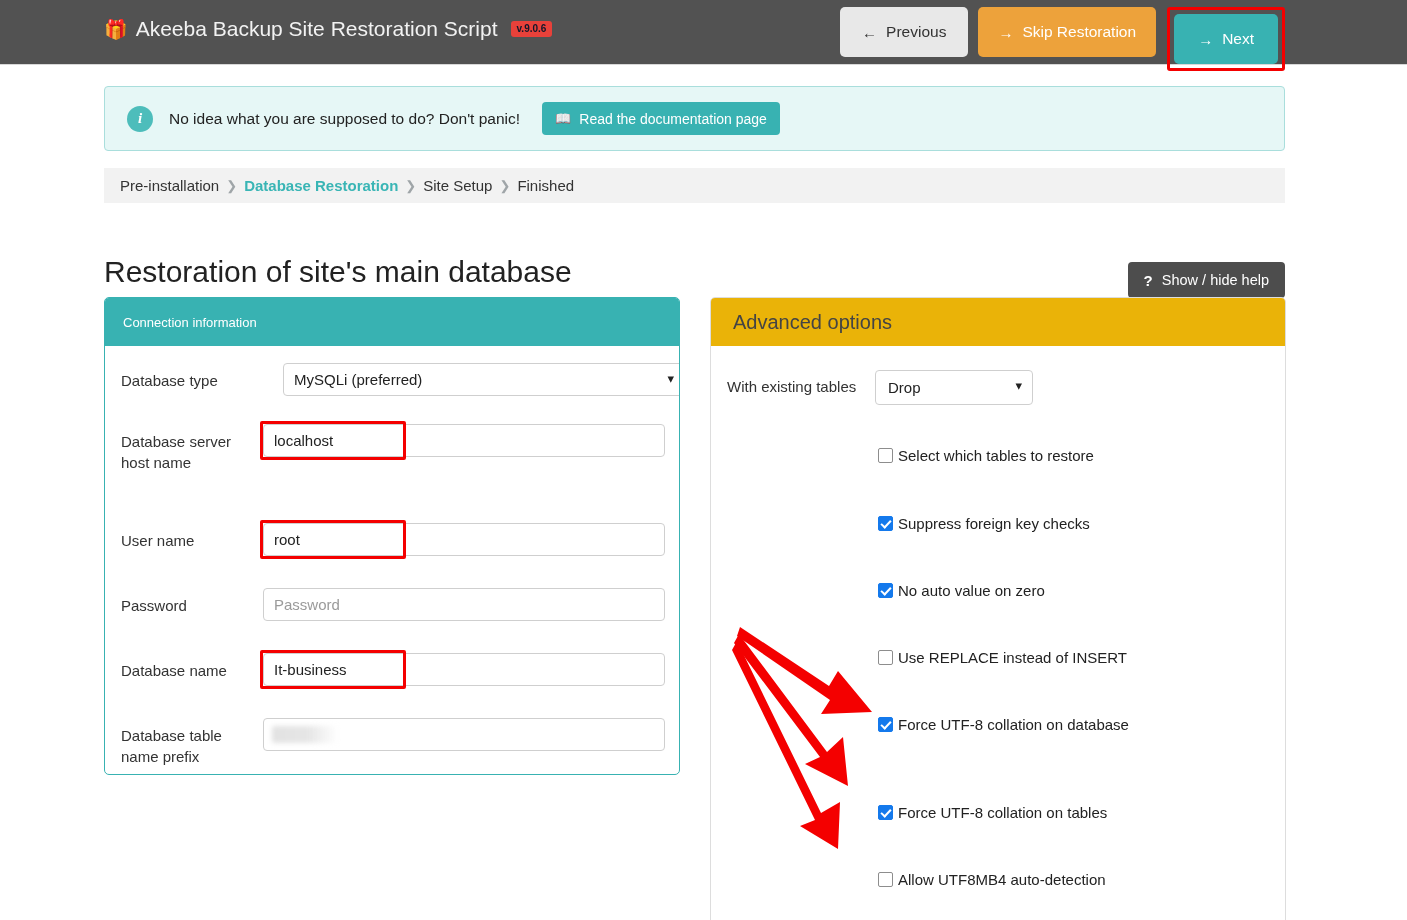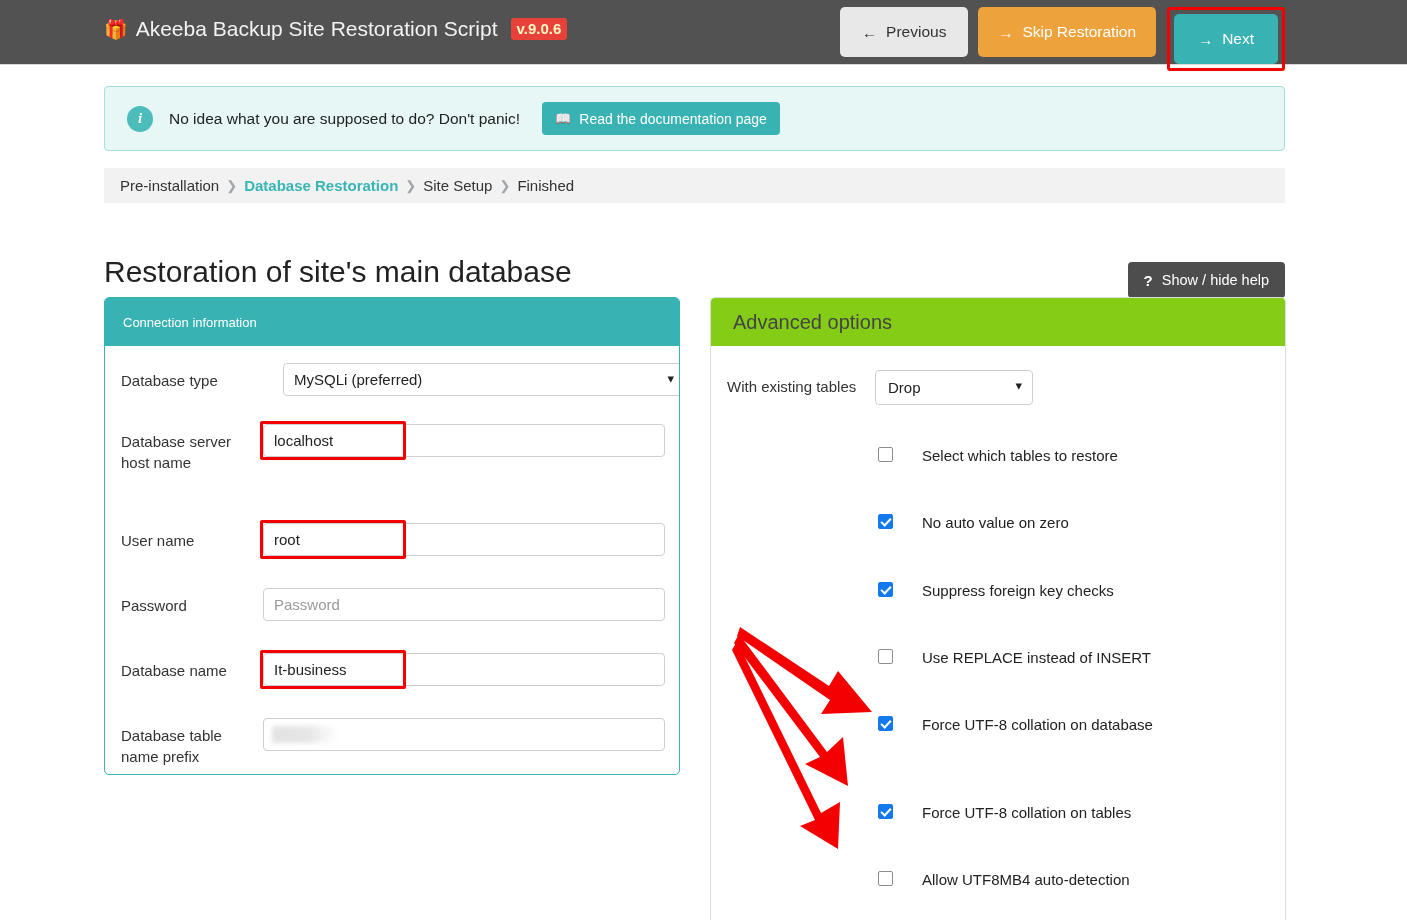--- a/index.html
+++ b/index.html
@@ -22,22 +22,22 @@
   }
   .brand {
     position: absolute; left: 104px; top: 17px;
     display: flex; align-items: center; gap: 8px;
     font-size: 21px; color: #f2f2f2; font-weight: 400;
     white-space: nowrap;
   }
   .brand-icon { font-size: 19px; line-height: 1; color: #ffffff; }
   .version-badge {
     display: inline-block;
-    background: #e8413a; color: #fef9c3;
-    font-size: 15px; font-weight: bold;
+    background: #e8413a; color: #0f172a;
+    font-size: 10px; font-weight: bold;
     padding: 2px 6px 3px 6px; border-radius: 3px;
     margin-left: 5px;
   }
 
   .topbtns {
     position: absolute; right: 122px; top: 7px;
     display: flex; align-items: flex-start; gap: 0;
   }
   .btn {
     display: inline-flex; align-items: center; justify-content: center;
@@ -120,21 +120,21 @@
     display: flex; align-items: center; padding-left: 18px;
     font-size: 13px;
   }
   .panel-right {
     position: absolute; left: 710px; top: 297px;
     width: 576px; height: 640px;
     border: 1px solid #dddddd; border-radius: 5px;
     background: #ffffff; overflow: hidden;
   }
   .panel-right .panel-head {
-    height: 48px; background: #84cc16; color: #444444;
+    height: 48px; background: #eab308; color: #444444;
     display: flex; align-items: center; padding-left: 22px;
     font-size: 20px;
   }
   .panel-body { padding: 0; }
 
   
   .frow {
     display: flex; align-items: flex-start;
     padding: 0 16px;
   }
@@ -188,21 +188,21 @@
   }
   .sel-adv-wrap { position: relative; width: 158px; }
   .sel-adv {
     width: 158px; height: 35px;
     border: 1px solid #cfcfcf; border-radius: 4px; background: #ffffff;
     font-size: 15px; font-family: "Liberation Sans", sans-serif;
     color: #222222; padding: 0 26px 0 12px;
     appearance: none; -webkit-appearance: none; outline: none;
   }
   .cbrow {
-    display: flex; align-items: flex-start; gap: 29px;
+    display: flex; align-items: center; gap: 5px;
     padding-left: 167px;
   }
   .cbox {
     width: 15px; height: 15px; flex: 0 0 15px;
     border: 1px solid #8d8d8d; border-radius: 2px;
     background: #ffffff; position: relative; cursor: pointer;
   }
   .cbox.checked {
     background: #1479ec; border-color: #1479ec;
   }
@@ -348,28 +348,28 @@
           </select>
           <span class="sel-caret">▾</span>
         </div>
       </div>
 
       <div class="cbrow" style="margin-top:42px;">
         <span class="cbox"></span>
         <span class="cblabel">Select which tables to restore</span>
       </div>
 
+      <div class="cbrow" style="margin-top:51px;">
+        <span class="cbox checked"></span>
+        <span class="cblabel">Suppress foreign key checks</span>
+      </div>
+
       <div class="cbrow" style="margin-top:50px;">
         <span class="cbox checked"></span>
         <span class="cblabel">No auto value on zero</span>
-      </div>
-
-      <div class="cbrow" style="margin-top:51px;">
-        <span class="cbox checked"></span>
-        <span class="cblabel">Suppress foreign key checks</span>
       </div>
 
       <div class="cbrow" style="margin-top:50px;">
         <span class="cbox"></span>
         <span class="cblabel">Use REPLACE instead of INSERT</span>
       </div>
 
       <div class="cbrow" style="margin-top:50px;">
         <span class="cbox checked"></span>
         <span class="cblabel">Force UTF-8 collation on database</span>

